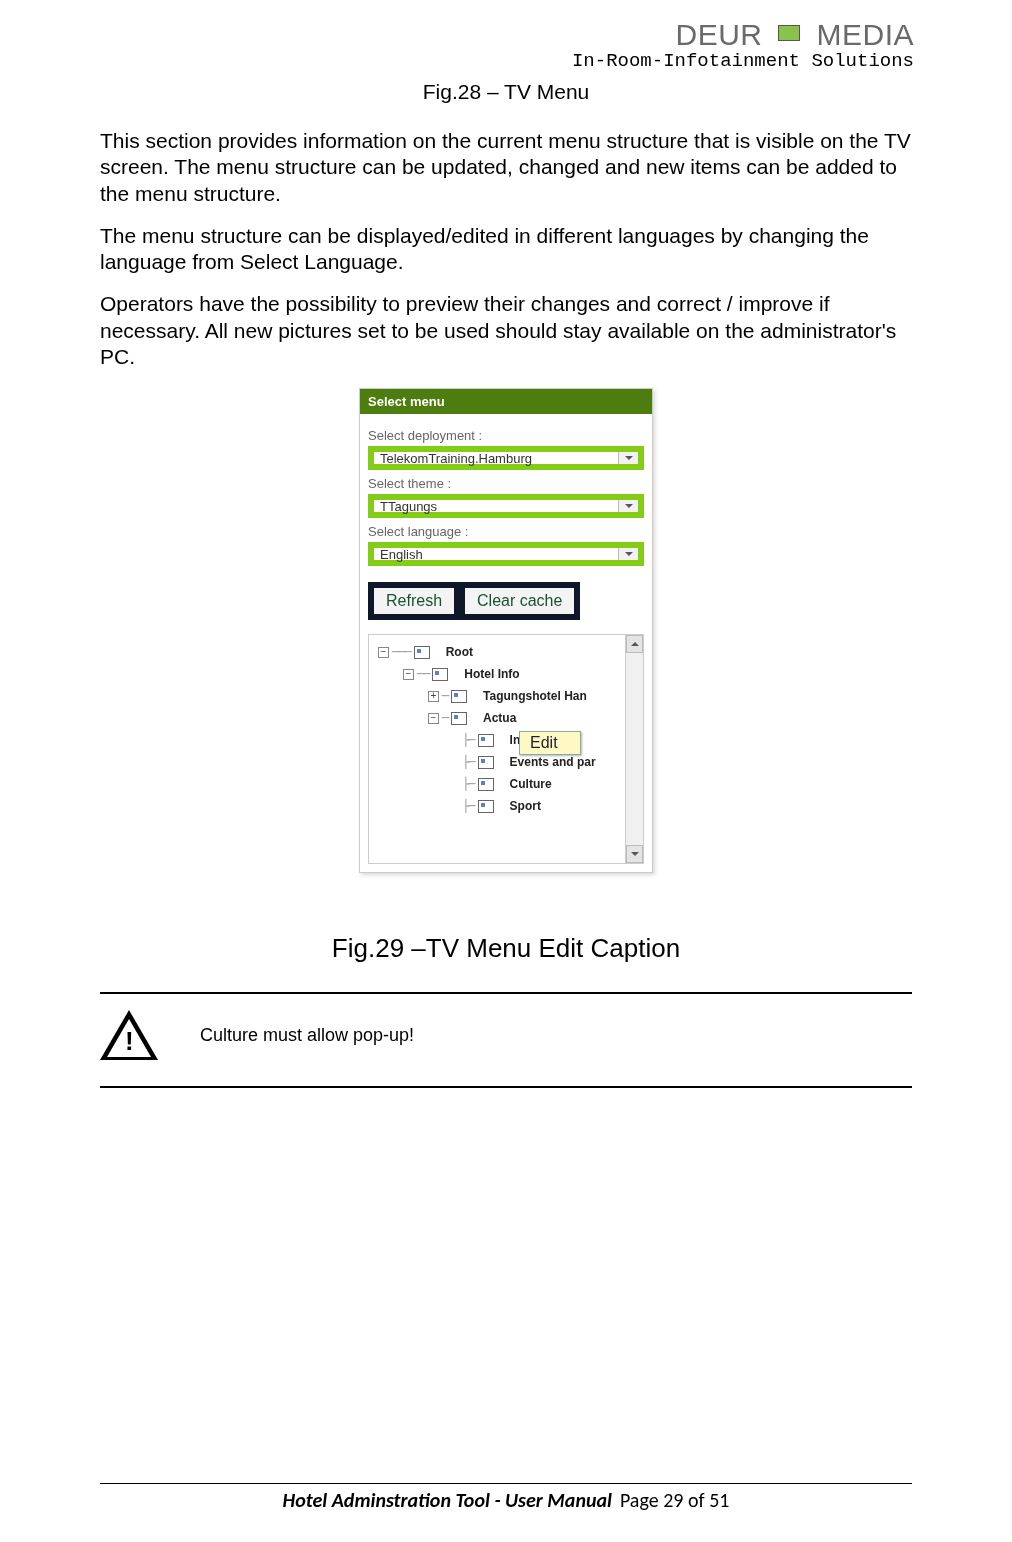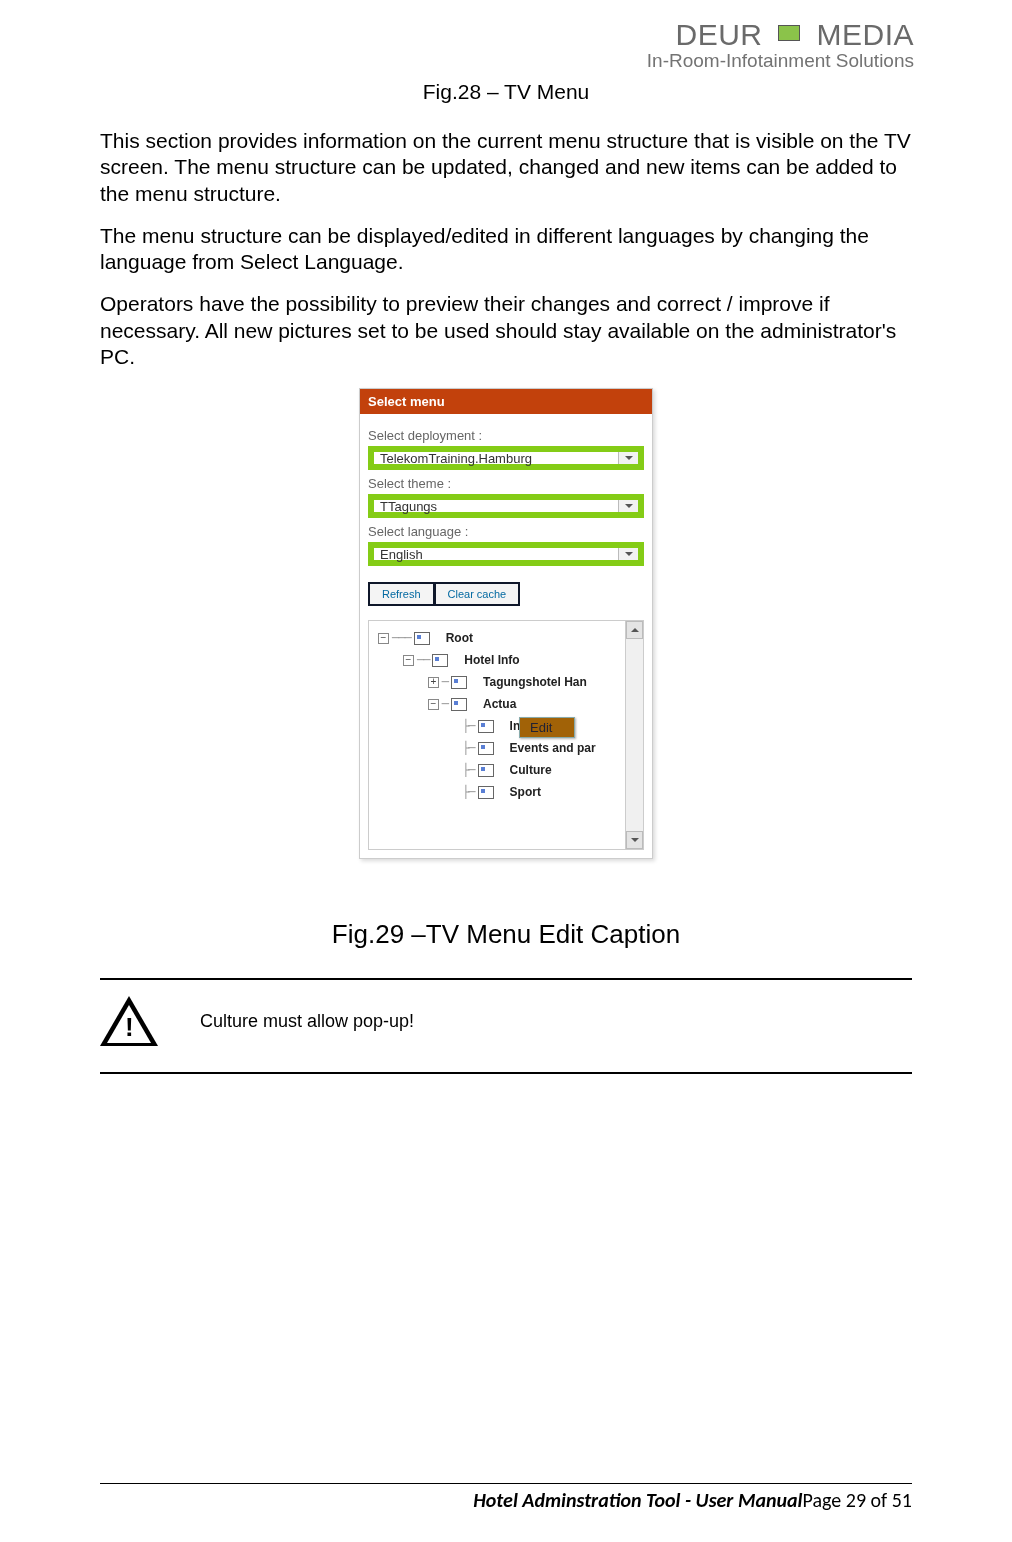--- a/index.html
+++ b/index.html
@@ -32,22 +32,22 @@
     width: 22px;
     height: 16px;
     background: #8bc34a;
     border: 1px solid #555;
     margin: 0 1px;
     position: relative;
     top: -2px;
   }
   .logo-line2 {
     font-size: 19px;
-    color: #737373;
-    font-family: Liberation Sans, sans-serif;
+    color: #000000;
+    font-family: Liberation Mono, monospace;
     margin-top: -2px;
   }
   .content {
     position: absolute;
     top: 80px;
     left: 100px;
     width: 812px;
   }
   .caption-center {
     text-align: center;
@@ -68,21 +68,21 @@
   .panel {
     width: 294px;
     background: #fff;
     border: 1px solid #ccc;
     font-family: Tahoma, Arial, sans-serif;
     font-size: 13px;
     color: #555;
     box-shadow: 2px 2px 4px rgba(0,0,0,0.15);
   }
   .panel-header {
-    background: #c2410c;
+    background: #4d7c0f;
     color: #fff;
     font-weight: bold;
     padding: 5px 8px;
     font-size: 13px;
   }
   .panel-body { padding: 8px; }
   .panel-label { margin: 6px 0 3px 0; color: #666; }
   .select-box {
     display: flex;
     border: 6px solid #84cc16;
@@ -105,25 +105,25 @@
     justify-content: center;
   }
   .select-arrow::after {
     content: "";
     border-left: 4px solid transparent;
     border-right: 4px solid transparent;
     border-top: 4px solid #555;
   }
   .btn-row { margin-top: 16px; display: flex; }
   .btn {
-    border: 2px solid #0f172a;
+    border: 6px solid #0f172a;
     background: #f4f4f4;
     padding: 4px 12px;
-    font-size: 11px;
-    color: #0369a1;
+    font-size: 16px;
+    color: #14532d;
     margin-right: -1px;
   }
   .tree-area {
     margin-top: 14px;
     border: 1px solid #ccc;
     position: relative;
     height: 230px;
     overflow: hidden;
     padding: 6px 2px 6px 6px;
     background: #fff;
@@ -184,24 +184,24 @@
     content:"";
     position:absolute;
     left:2px; top:2px;
     width:4px; height:4px;
     background:#5a7fd4;
   }
   .tree-row.bold span.lbl { font-weight: bold; padding-left: 10px; }
   .edit-menu {
     position: absolute;
     left: 150px; top: 96px;
-    background: #a16207;
+    background: #fef9c3;
     border: 1px solid #8aa;
     padding: 2px 22px 2px 10px;
-    font-size: 13px;
+    font-size: 16px;
     color: #223;
     box-shadow: 1px 1px 2px rgba(0,0,0,0.3);
   }
   .caption2 {
     text-align: center;
     font-size: 26px;
     margin-bottom: 28px;
   }
   .note-box {
     border-top: 2px solid #000;
@@ -239,25 +239,26 @@
   }
   .note-text { font-size: 18px; }
   .page-footer {
     position: absolute;
     bottom: 30px;
     left: 100px;
     right: 100px;
     border-top: 1px solid #000;
     padding-top: 4px;
     display: flex;
-    justify-content: flex-end;
+    justify-content: center;
     font-family: Calibri, Arial, sans-serif;
     font-style: italic;
     font-weight: bold;
     font-size: 20px;
+    gap: 8px;
   }
   .page-num { font-style: normal; font-weight: normal; }
 </style>
 </head>
 <body>
 
 <div class="page-header">
   <div class="logo-line1">
     <span>DEUR</span>
     <span class="logo-square"></span>

